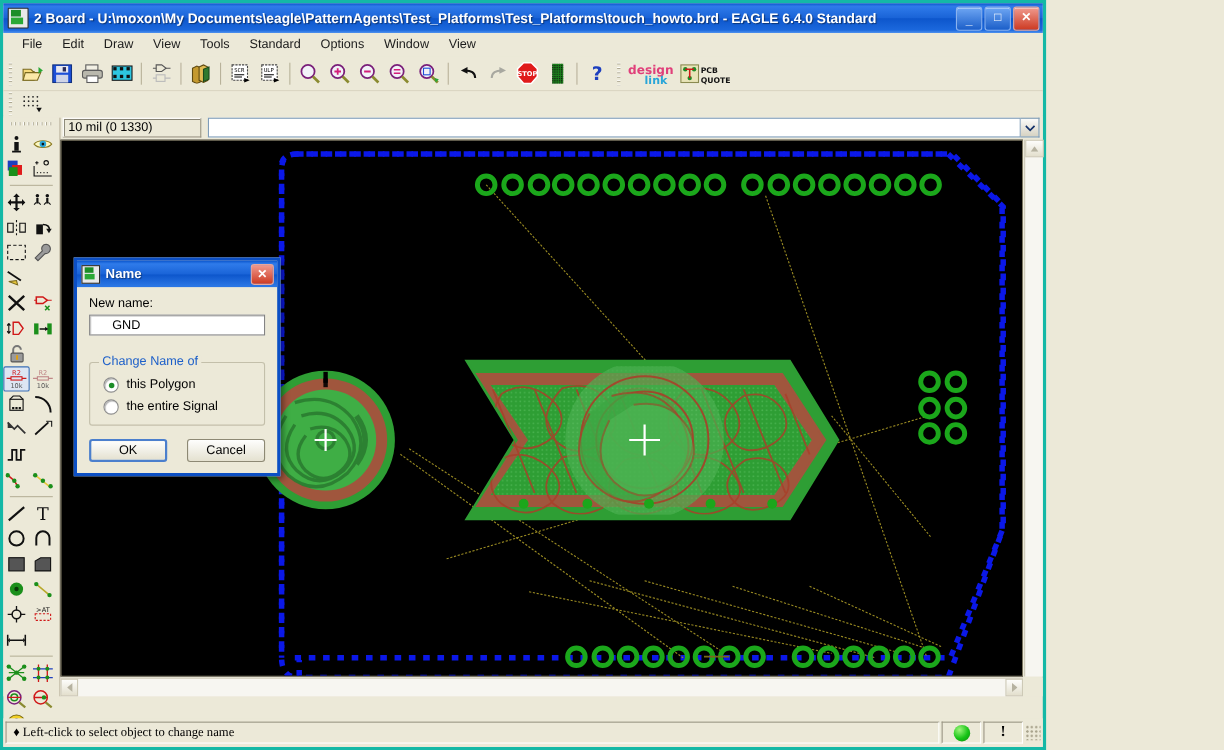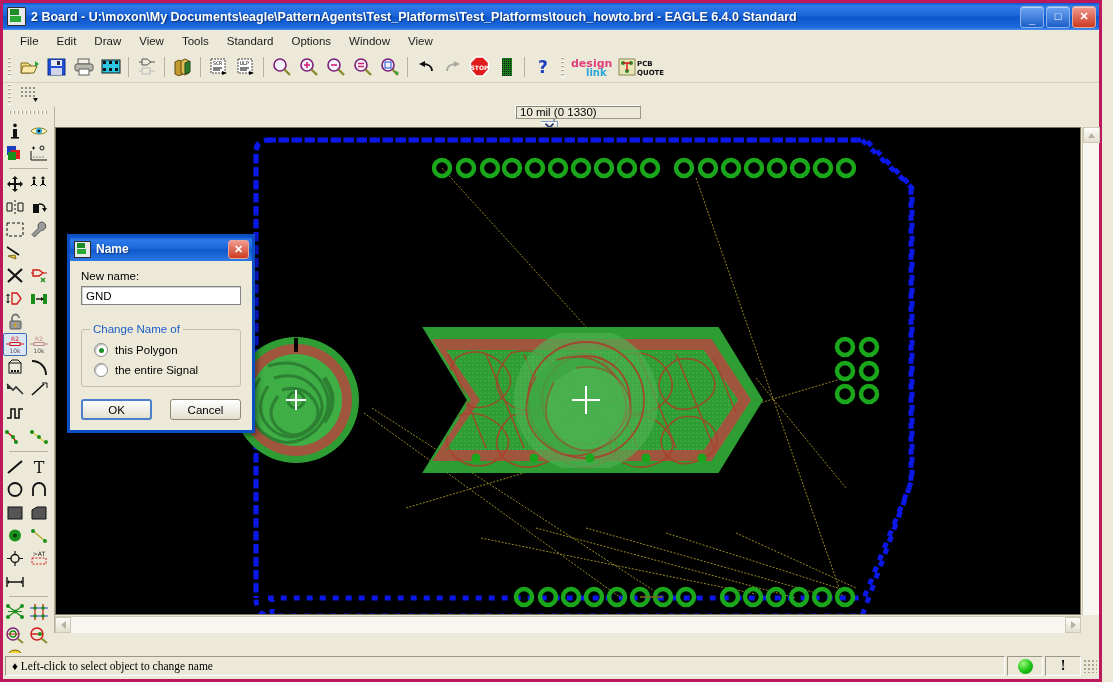--- a/index.html
+++ b/index.html
@@ -1,22 +1,22 @@
 <!DOCTYPE html>
 <html><head>
 <meta charset="utf-8">
 <style>
   html,body{margin:0;padding:0;}
   body{
     width:1113px;height:682px;overflow:hidden;
     font-family:"Liberation Sans",sans-serif;font-size:11px;
     background:#ece9d8;
   }
-  #app{position:relative;width:1102px;height:682px;background:#ece9d8;
-       border:3px solid #be185d;box-sizing:border-box;}
+  #app{position:relative;width:951px;height:682px;background:#ece9d8;
+       border:3px solid #14b8a6;box-sizing:border-box;}
 
   
   .titlebar{
     position:absolute;left:0;top:0;right:0;height:27px;
     background:linear-gradient(to bottom,#0b56cd 0%,#2f7bea 10%,#1a64d8 48%,#0d56cc 52%,#1b68dd 90%,#4f92ee 100%);
     display:flex;align-items:center;padding-left:4px;box-sizing:border-box;
   }
   .title-icon{width:17px;height:17px;flex:0 0 auto;margin-right:5px;position:relative;
     background:#e9e9e9;border:1px solid #2d2d2d;border-radius:1px;}
   .title-icon:before{content:"";position:absolute;left:2px;top:1px;width:9px;height:6px;background:#1d8d28;}
@@ -40,21 +40,21 @@
     display:flex;align-items:center;box-sizing:border-box;border-bottom:1px solid #d6d2bd;}
   .grip{width:7px;height:22px;margin:0 3px;flex:0 0 auto;
     background-image:repeating-linear-gradient(to bottom,#fff 0 1px,#a9a48d 1px 2px,transparent 2px 4px);
     background-size:3px 4px;background-repeat:repeat-y;background-position:2px 1px;}
   .tbtn{width:25px;height:24px;margin:0 1px;display:flex;align-items:center;justify-content:center;
     position:relative;flex:0 0 auto;}
   .tsep{width:1px;height:20px;background:#b8b29a;margin:0 4px;flex:0 0 auto;}
 
   
   .parambar{position:absolute;left:0;top:80px;right:0;height:22px;background:#ece9d8;display:flex;align-items:center;}
-  .parambar2{position:absolute;left:0;top:102px;right:0;height:22px;background:#ece9d8;display:flex;align-items:center;flex-direction:column;}
+  .parambar2{position:absolute;left:0;top:102px;right:0;height:22px;background:#ece9d8;display:flex;align-items:center;}
   .coordbox{margin-left:54px;width:126px;height:18px;background:#ece9d8;
     border:1px solid #fff;border-right-color:#9b9685;border-bottom-color:#9b9685;
     box-shadow:inset 1px 1px 0 #868272;display:flex;align-items:center;padding-left:4px;
     font-size:11.5px;color:#000;box-sizing:border-box;}
   .paramfield{margin-left:6px;flex:1 1 auto;height:18px;background:#fff;border:1px solid #7f9db9;
     box-sizing:border-box;margin-right:0px;}
   .paramdrop{width:17px;height:18px;background:linear-gradient(to bottom,#fbfbfa,#d6d2c2);
     border:1px solid #7f9db9;border-left:none;display:flex;align-items:center;justify-content:center;
     box-sizing:border-box;margin-right:3px;}
 
@@ -109,21 +109,21 @@
   .dlg-icon{width:15px;height:15px;position:relative;background:#e9e9e9;border:1px solid #2d2d2d;margin-right:5px;flex:0 0 auto;}
   .dlg-icon:before{content:"";position:absolute;left:2px;top:1px;width:8px;height:5px;background:#1d8d28;}
   .dlg-icon:after{content:"";position:absolute;left:2px;top:7px;width:9px;height:5px;background:#2aa836;}
   .dlg-title-text{color:#fff;font-weight:bold;font-size:12px;flex:1 1 auto;text-shadow:1px 1px 1px rgba(0,0,0,.4);}
   .dlg-close{width:19px;height:17px;border-radius:3px;border:1px solid #e8a79b;margin-right:3px;
     background:linear-gradient(to bottom,#f09a8e,#cd3a22);color:#fff;font-size:11px;font-weight:bold;
     display:flex;align-items:center;justify-content:center;flex:0 0 auto;}
   .dlg-body{padding:9px 11px 10px 11px;}
   .dlg-label{font-size:11.5px;color:#000;margin-bottom:4px;}
   .dlg-input{width:100%;height:19px;background:#fff;border:1px solid #848484;
-    box-shadow:inset 1px 1px 0 #cfcfcf;box-sizing:border-box;padding-left:4px;
+    box-shadow:inset 1px 1px 0 #cfcfcf;box-sizing:border-box;padding-left:20px;
     display:flex;align-items:center;font-size:11.5px;color:#000;}
   .groupbox{margin-top:24px;border:1px solid #c3bfaa;border-radius:3px;padding:11px 8px 9px 8px;position:relative;}
   .grouptitle{position:absolute;left:8px;top:-7px;background:#ece9d8;padding:0 3px;color:#1c5fc9;font-size:11.5px;}
   .radiorow{display:flex;align-items:center;margin:2px 0 6px 4px;}
   .radiorow:last-child{margin-bottom:0;}
   .radio{width:12px;height:12px;border-radius:50%;background:#fff;border:1px solid #8d8d8d;
     box-shadow:inset 1px 1px 1px #b5b5b5;margin-right:7px;display:flex;align-items:center;justify-content:center;flex:0 0 auto;}
   .radio .dot{width:5px;height:5px;border-radius:50%;background:#1d8d28;}
   .radiolabel{font-size:11.5px;color:#000;}
   .dlg-buttons{display:flex;gap:18px;margin-top:12px;justify-content:space-between;}

